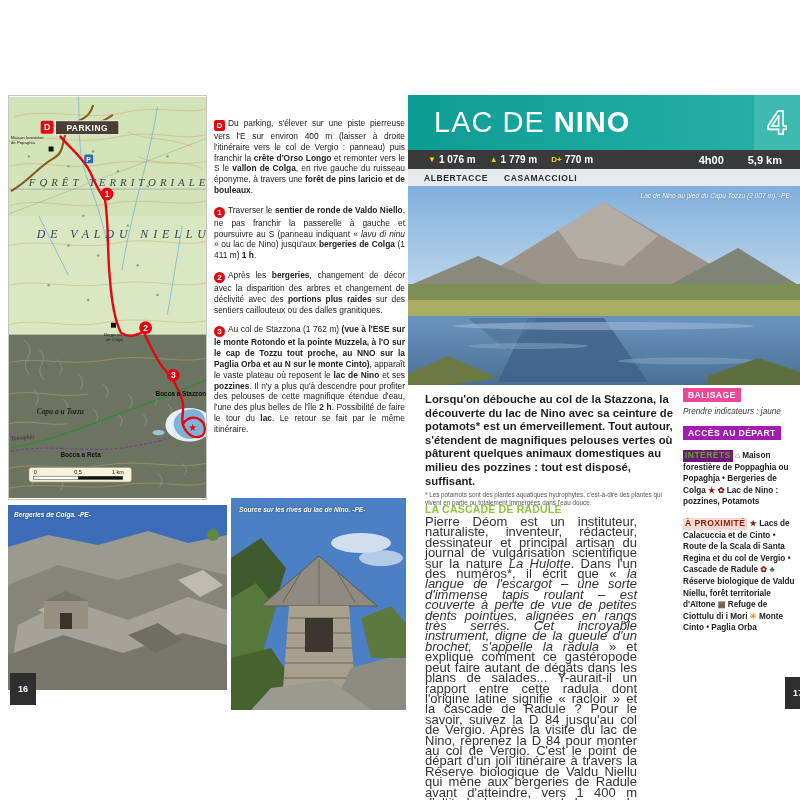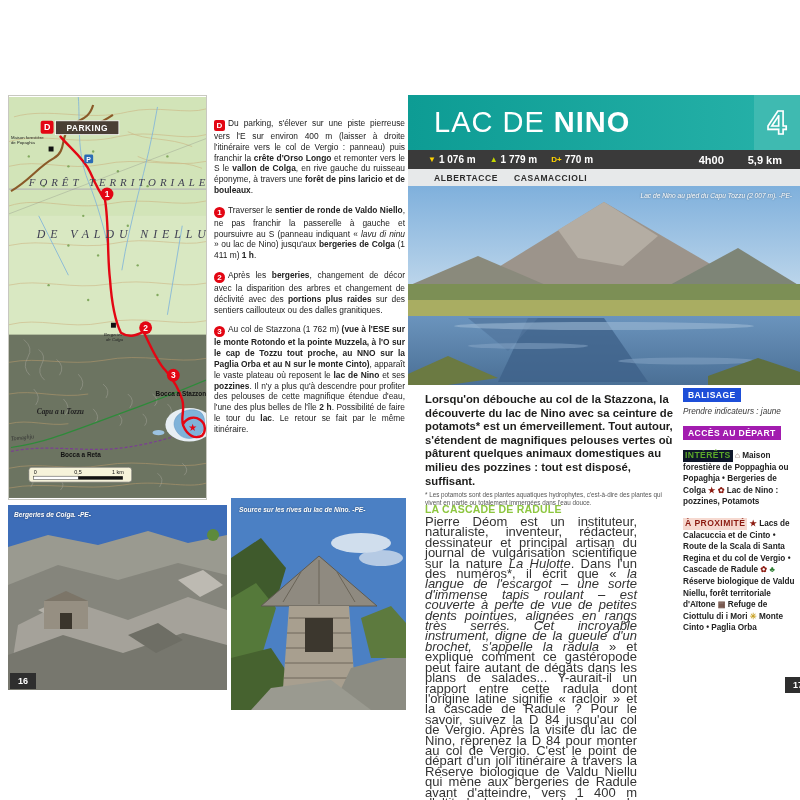--- a/index.html
+++ b/index.html
@@ -12,52 +12,52 @@
   
   .map-wrap{left:8px;top:95px;width:199px;height:405px;border:1px solid #c8c8c0;box-sizing:border-box;}
   .steps{left:214px;top:118px;width:191px;color:#222;font-size:8.4px;line-height:10.8px;text-align:justify;}
   .steps p{margin:0 0 9px 0;}
   .marker{display:inline-block;background:#e30613;color:#fff;font-weight:bold;text-align:center;margin-right:3px;vertical-align:-2px;}
   .marker.square{width:11px;height:11px;line-height:11px;border-radius:2px;font-size:8px;}
   .marker.circle{width:11px;height:11px;line-height:11px;border-radius:50%;font-size:8px;}
   .photoA{left:8px;top:505px;width:219px;height:185px;}
   .photoB{left:231px;top:498px;width:175px;height:212px;}
   .photo-cap{position:absolute;color:#fff;font-size:6.6px;font-style:italic;font-weight:bold;text-shadow:0 0 2px rgba(0,0,0,.45);}
-  .page-tab{width:26px;height:16px;background:#2e2e2e;color:#fff;font-size:9px;font-weight:bold;display:flex;align-items:center;justify-content:center;}
+  .page-tab{width:26px;height:32px;background:#2e2e2e;color:#fff;font-size:9px;font-weight:bold;display:flex;align-items:center;justify-content:center;}
 
   
   .hdr{left:408px;top:95px;width:392px;height:55px;background:linear-gradient(90deg,#0d9c94,#27b2a9);display:flex;align-items:center;}
   .hdr-title{padding-left:26px;color:#fff;font-size:29px;letter-spacing:1px;white-space:nowrap;}
   .hdr-title .bold{font-weight:bold;}
   .numbox{position:absolute;right:0;top:0;width:46px;height:55px;background:#3fbab1;display:flex;align-items:center;justify-content:center;}
   .route-num{font-size:34px;font-weight:bold;color:transparent;-webkit-text-stroke:1.6px #fff;}
   .stats-bar{left:408px;top:150px;width:392px;height:19px;background:#3a3a3a;color:#fff;display:flex;align-items:center;font-size:10px;font-weight:bold;box-sizing:border-box;padding:0 18px 0 20px;}
   .stats-bar .tri{font-size:8px;margin-right:3px;}
   .stats-bar .y{color:#ffd400;}
   .stats-bar .g{color:#c3d600;}
   .stats-bar .stat{margin-right:14px;display:flex;align-items:center;}
   .stats-bar .dur{margin-left:auto;font-size:11px;}
   .stats-bar .dist{margin-left:24px;font-size:11px;}
-  .communes{left:408px;top:169px;width:392px;height:17px;background:#e7e9ea;color:#2b2b2b;display:flex;align-items:center;font-size:8.5px;font-weight:bold;letter-spacing:.6px;box-sizing:border-box;padding-left:26px;gap:16px;}
+  .communes{left:408px;top:169px;width:392px;height:17px;background:#e7e9ea;color:#2b2b2b;display:flex;align-items:center;font-size:8.5px;font-weight:bold;letter-spacing:.6px;box-sizing:border-box;padding-left:16px;gap:16px;}
   .mainphoto{left:408px;top:186px;width:392px;height:199px;}
 
   
   .intro{left:425px;top:393px;width:248px;color:#1d1d1b;font-size:11.3px;line-height:13.6px;font-weight:bold;}
   .fnote{color:#555;font-size:6.3px;line-height:8px;margin-top:3px;font-weight:normal;}
   .cascade{left:425px;top:503px;width:212px;}
   .cascade h3{margin:0 0 2px 0;color:#8dc63f;font-size:10.5px;letter-spacing:.2px;}
   .cascade .body{font-size:13px;line-height:10.4px;color:#333;text-align:justify;}
   .cascade .src{font-size:6.2px;color:#777;font-style:italic;margin-top:2px;}
 
   
   .sidebar{left:683px;top:388px;width:113px;font-size:8.2px;line-height:11px;color:#222;}
   .lbl{display:inline-block;font-size:8.6px;font-weight:bold;padding:1.5px 5px;letter-spacing:.4px;}
-  .lbl-black{background:#1d4ed8;color:#fff;}
+  .lbl-black{background:#ec4899;color:#fff;}
   .lbl-red{background:#a21caf;color:#fff;}
-  .lbl-green{background:#0f172a;color:#5ba829;padding:0 2px;}
+  .lbl-green{background:#701a75;color:#5ba829;padding:0 2px;}
   .lbl-pink{background:#f6d9d0;color:#8b1a10;padding:0 2px;}
   .sidebar .it{font-style:italic;color:#3a3a3a;margin:4px 0 9px 0;}
   .sidebar .interest{font-weight:bold;line-height:11.6px;margin-top:10px;}
 </style>
 </head>
 <body>
 
 <div class="spread">
 
   <div class="abs map-wrap">

